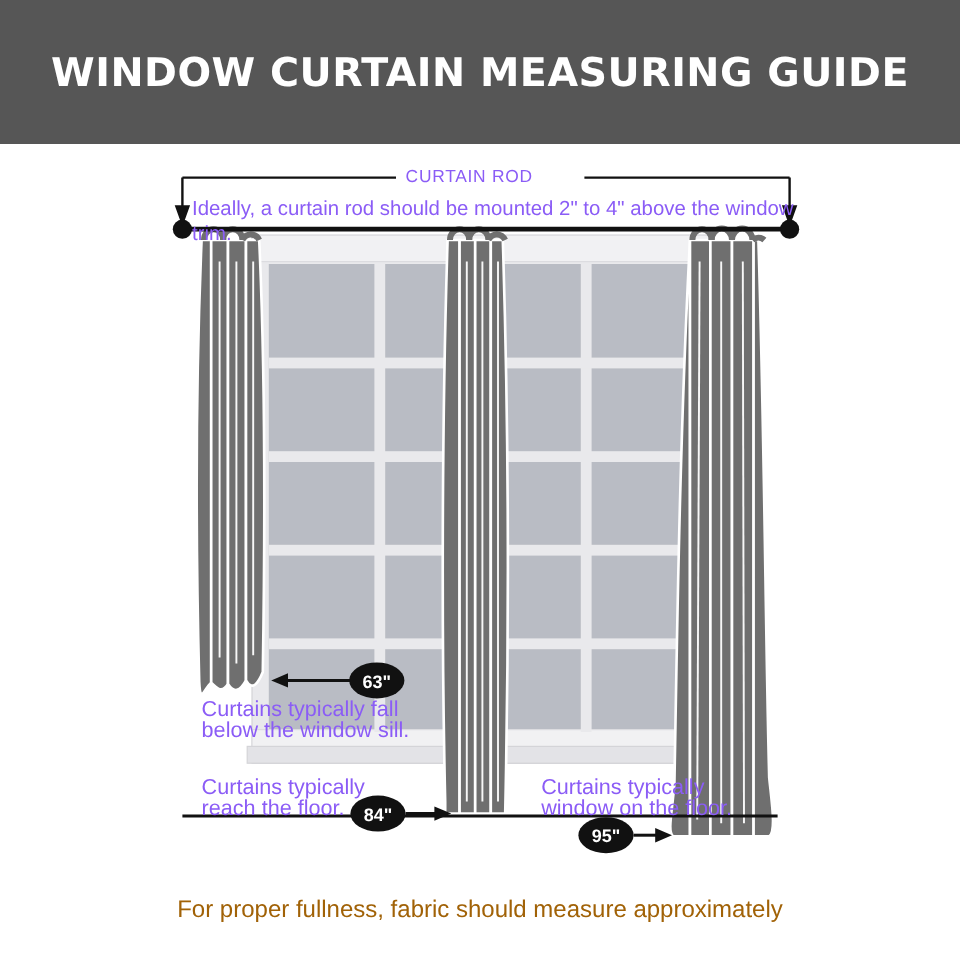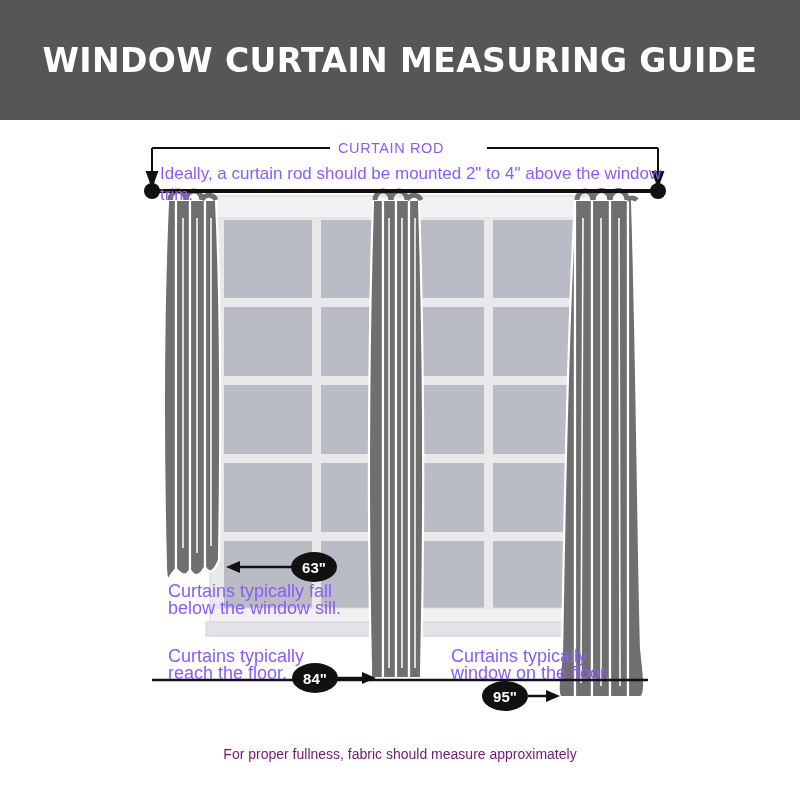--- a/index.html
+++ b/index.html
@@ -69,22 +69,22 @@
   }
   .note {
     font-size: 18px;
   }
   .footer-note {
     position: absolute;
     left: 0;
     top: 636px;
     width: 800px;
     text-align: center;
-    font-size: 14px;
-    color: #701a75;
+    font-size: 20px;
+    color: #a16207;
     line-height: 1.45;
     font-family: "Liberation Sans", sans-serif;
   }
   .badge-text {
     font-size: 15px;
     font-weight: bold;
     fill: #ffffff;
   }
 </style>
 </head>

